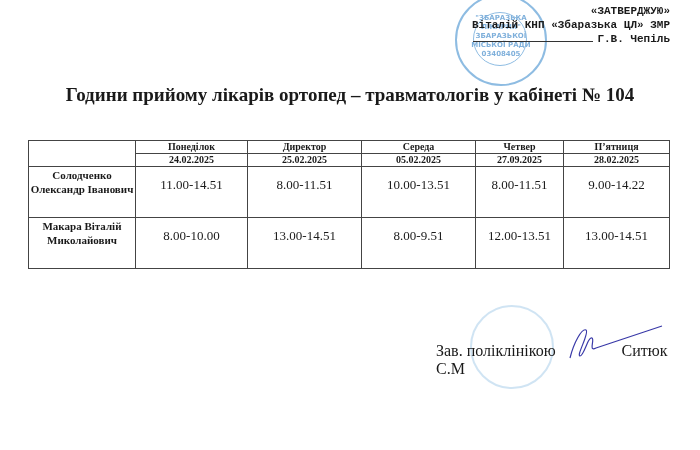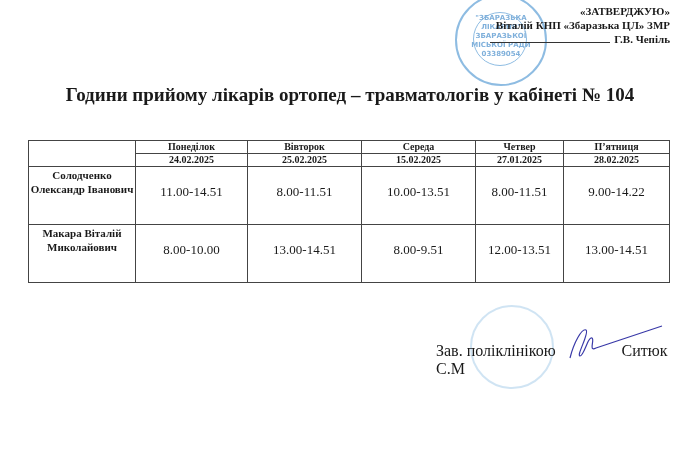--- a/index.html
+++ b/index.html
@@ -1,46 +1,46 @@
 <!DOCTYPE html>
 <html><head>
 <meta charset="utf-8">
 <style>
   html, body { margin:0; padding:0; }
   body { width:700px; height:450px; background:#ffffff; position:relative; overflow:hidden;
          font-family:"Liberation Serif", "DejaVu Serif", serif; color:#1a1a1a; }
-  .approve { position:absolute; right:30px; top:4px; text-align:right; font-weight:bold; font-size:11px; line-height:14px; }
+  .approve { position:absolute; right:30px; top:4px; text-align:right; font-weight:bold; font-size:11px; line-height:14px;font-family:Liberation Mono, monospace; }
   .approve .sigline { display:inline-block; width:120px; border-bottom:1px solid #333; margin-right:4px; vertical-align:baseline; }
   .stamp { position:absolute; border-radius:50%; border:2px solid #5fa0d6; opacity:.7; }
   .stamp-top { left:455px; top:-6px; width:88px; height:88px; }
   .stamp-top .inner { position:absolute; left:16px; top:16px; width:52px; height:52px; border-radius:50%; border:1.5px solid #5fa0d6; }
   .stamp-text { position:absolute; left:0; width:100%; text-align:center; color:#4a8fcc; font-family:"DejaVu Sans", sans-serif; font-size:7px; line-height:8px; font-weight:bold; }
   .stamp-bottom { left:470px; top:305px; width:80px; height:80px; border-color:#a9cde9; opacity:.55; }
   .title { position:absolute; left:0; width:700px; top:84px; text-align:center; font-weight:bold; font-size:19px; line-height:22px; }
   table { position:absolute; left:28px; top:140px; width:641px; border-collapse:collapse; table-layout:fixed; }
   td, th { border:1px solid #444; text-align:center; padding:0; }
   th { font-weight:bold; font-size:10px; height:12px; line-height:12px; }
   td.name { font-weight:bold; font-size:11px; line-height:14px; vertical-align:top; padding-top:1px; }
-  td.time { font-size:13px; line-height:16px; vertical-align:top; padding-top:17px; }
+  td.time { font-size:13px; line-height:16px; vertical-align:top; padding-top:10px; }
   tr.r1 td { height:40px; }
   tr.r2 td { height:40px; }
   .footer { position:absolute; left:436px; top:342px; font-size:16px; }
   .footer .sign { display:inline-block; width:58px; position:relative; height:12px; }
   .footer svg { position:absolute; left:2px; top:-22px; }
 </style>
 </head>
 <body>
 
 <div class="stamp stamp-top">
   <div class="inner"></div>
   <div class="stamp-text" style="top:18px">"ЗБАРАЗЬКА</div>
   <div class="stamp-text" style="top:27px">ЛІКАРНЯ"</div>
   <div class="stamp-text" style="top:36px">ЗБАРАЗЬКОЇ</div>
   <div class="stamp-text" style="top:45px">МІСЬКОЇ РАДИ</div>
-  <div class="stamp-text" style="top:54px">03389054</div>
+  <div class="stamp-text" style="top:54px">03408405</div>
 </div>
 
 <div class="approve">
   <div>«ЗАТВЕРДЖУЮ»</div>
   <div>Віталій КНП «Збаразька ЦЛ» ЗМР</div>
   <div><span class="sigline"></span><span>Г.В. Чепіль</span></div>
 </div>
 
 <div class="title">
   <div>Години прийому лікарів ортопед – травматологів у кабінеті № 104</div>
@@ -52,30 +52,30 @@
       <col style="width:112px">
       <col style="width:114px">
       <col style="width:114px">
       <col style="width:88px">
       <col style="width:106px">
   </colgroup>
   <tbody>
       <tr>
     <th rowspan="2"></th>
     <th>Понеділок</th>
-    <th>Вівторок</th>
+    <th>Директор</th>
     <th>Середа</th>
     <th>Четвер</th>
     <th>П’ятниця</th>
   </tr>
   <tr>
     <th>24.02.2025</th>
     <th>25.02.2025</th>
-    <th>15.02.2025</th>
-    <th>27.01.2025</th>
+    <th>05.02.2025</th>
+    <th>27.09.2025</th>
     <th>28.02.2025</th>
   </tr>
   <tr class="r1">
     <td class="name">Солодченко Олександр Іванович</td>
     <td class="time">11.00-14.51</td>
     <td class="time">8.00-11.51</td>
     <td class="time">10.00-13.51</td>
     <td class="time">8.00-11.51</td>
     <td class="time">9.00-14.22</td>
   </tr>

